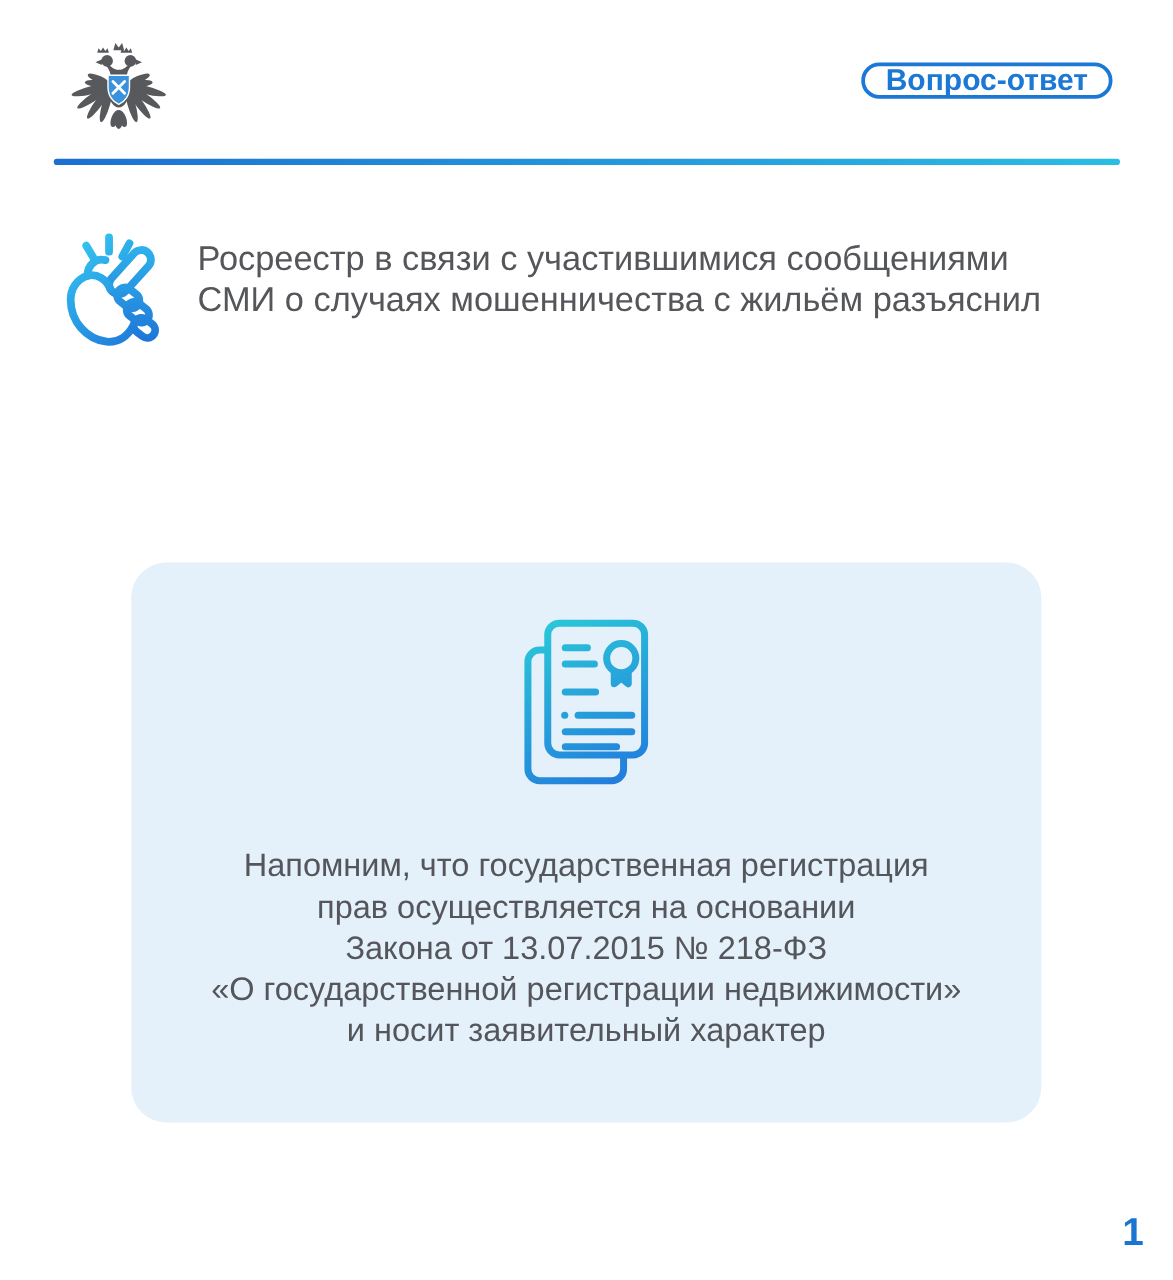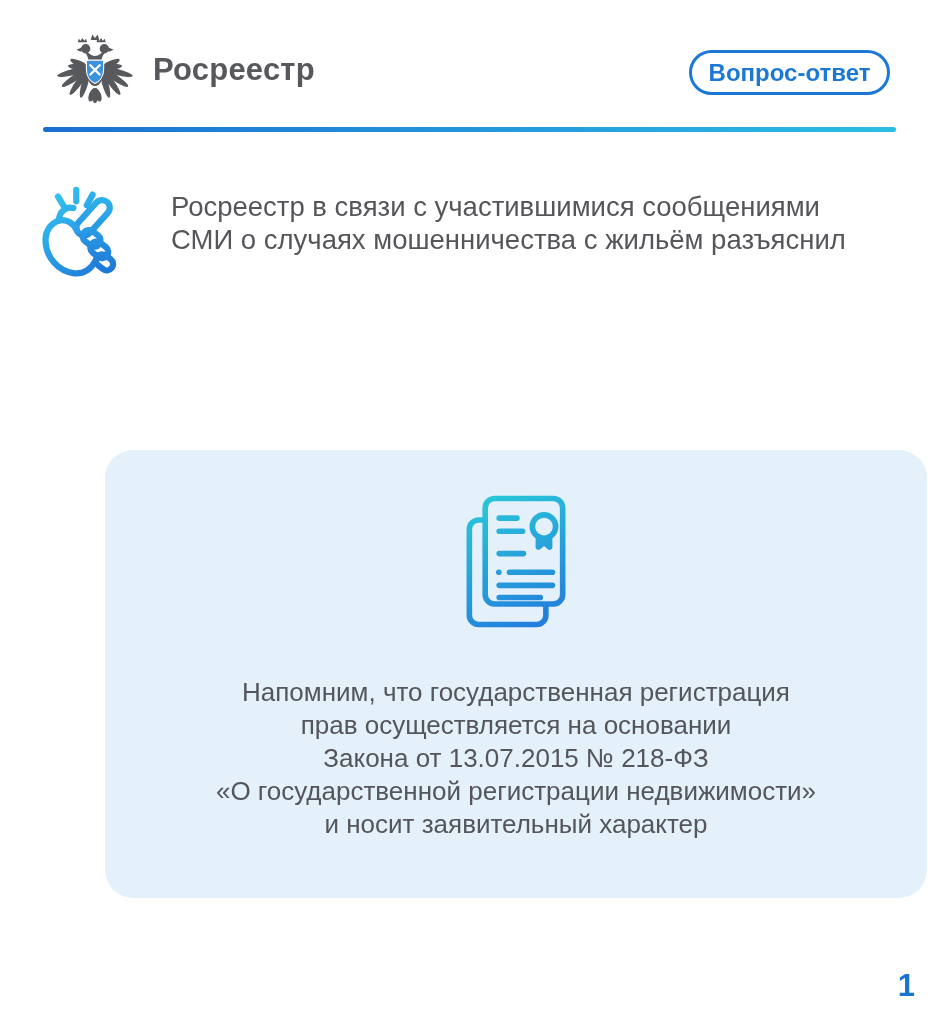--- a/index.html
+++ b/index.html
@@ -17,57 +17,57 @@
     display: flex; align-items: center;
   }
   .brand svg { display: block; }
   .brand-name {
     margin-left: 15px;
     font-size: 31px; font-weight: 700; color: #57585b;
     letter-spacing: 0.2px;
   }
   .qa-btn {
     position: absolute; left: 689px; top: 50px;
-    width: 201px; height: 45px;
+    width: 201px; height: 29px;
     background: #ffffff;
     border: 3px solid #1b78d4; border-radius: 23px;
     color: #1b78d4; font-family: inherit;
     font-size: 24px; font-weight: 700;
     display: flex; align-items: center; justify-content: center;
     cursor: pointer;
   }
   .divider {
     position: absolute; left: 43px; top: 127px;
     width: 853px; height: 5px; border-radius: 3px;
     background: linear-gradient(90deg, #1b6fd1 0%, #2bbde4 100%);
   }
 
   
   .intro {
-    position: absolute; left: 34px; top: 184px;
-    display: flex; align-items: flex-start; gap: 24px;
+    position: absolute; left: 45px; top: 184px;
+    display: flex; align-items: flex-start;
   }
   .intro-icon { flex: 0 0 auto; }
   .intro-text {
     margin-left: 17px; padding-top: 6px;
     font-size: 27.5px; line-height: 33px;
   }
   .intro-text .plain {
     display: block; white-space: pre-line;
     color: #55565a; font-weight: 400;
   }
   .intro-text .highlight {
     display: block; white-space: pre-line;
     color: #1b72cf; font-weight: 700;
   }
 
   
   .info-card {
     position: absolute; left: 105px; top: 450px;
-    width: 822px; height: 448px;
+    width: 728px; height: 448px;
     background: #e4f0fa; border-radius: 28px;
     display: flex; flex-direction: column; align-items: center;
     padding-top: 42px;
   }
   .card-text {
     margin-top: 44px;
     text-align: center; white-space: pre-line;
     font-size: 26px; line-height: 33px;
     color: #54565b; font-weight: 400;
   }
@@ -118,21 +118,20 @@
         <ellipse cx="60" cy="58" rx="11" ry="17"></ellipse>
 
         <ellipse cx="60" cy="88" rx="4.5" ry="10" transform="rotate(-22 60 78)"></ellipse>
         <ellipse cx="60" cy="89" rx="4.5" ry="10"></ellipse>
         <ellipse cx="60" cy="88" rx="4.5" ry="10" transform="rotate(22 60 78)"></ellipse>
       </g>
 
       <path d="M48 39 h24 v13 c0 10 -5.5 17 -12 19.5 c-6.5 -2.5 -12 -9.5 -12 -19.5 z" fill="#3a92dc" stroke="#ffffff" stroke-width="1.6"></path>
       <path d="M53.5 46 l13 13 M66.5 46 l-13 13" stroke="#ffffff" stroke-width="3.2" stroke-linecap="round"></path>
     </svg>
-    <span class="brand-name">Росреестр</span>
   </div>
 
   <button class="qa-btn">Вопрос-ответ</button>
 
   <div class="divider"></div>
 
   <section class="intro">
     <svg class="intro-icon" width="96" height="100" viewBox="0 0 100 104" aria-hidden="true">
       <defs>
         <linearGradient id="gHand" x1="15" y1="8" x2="85" y2="98" gradientUnits="userSpaceOnUse">

